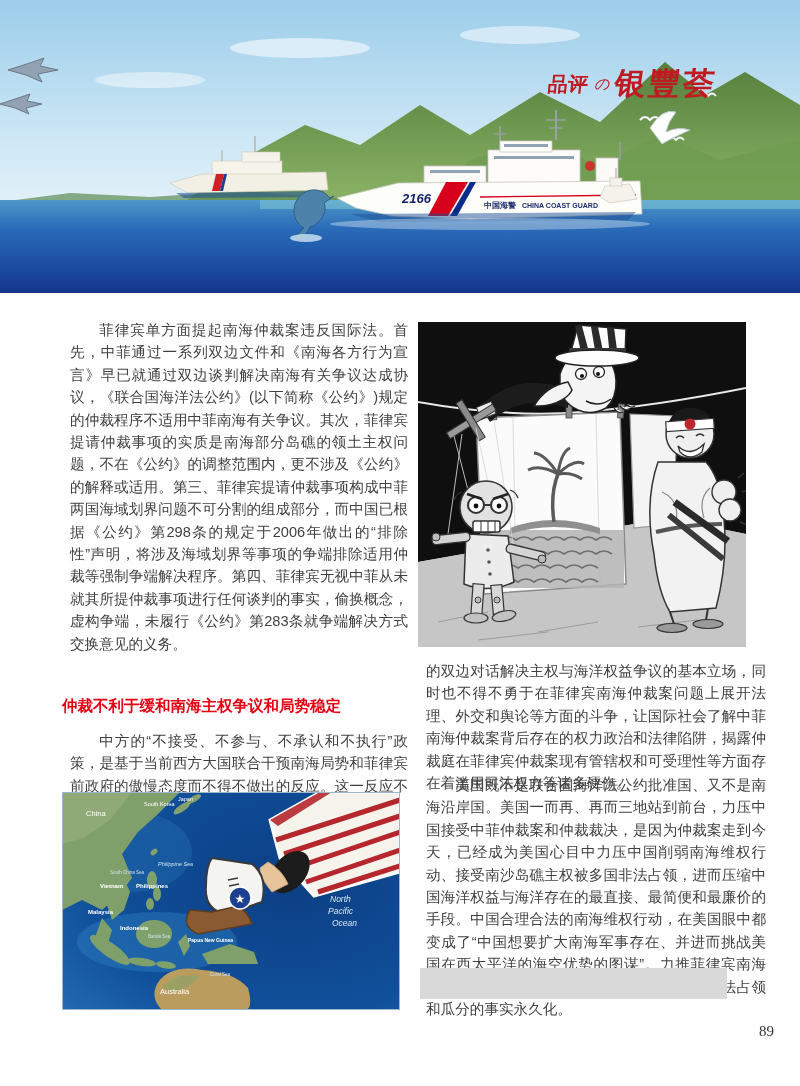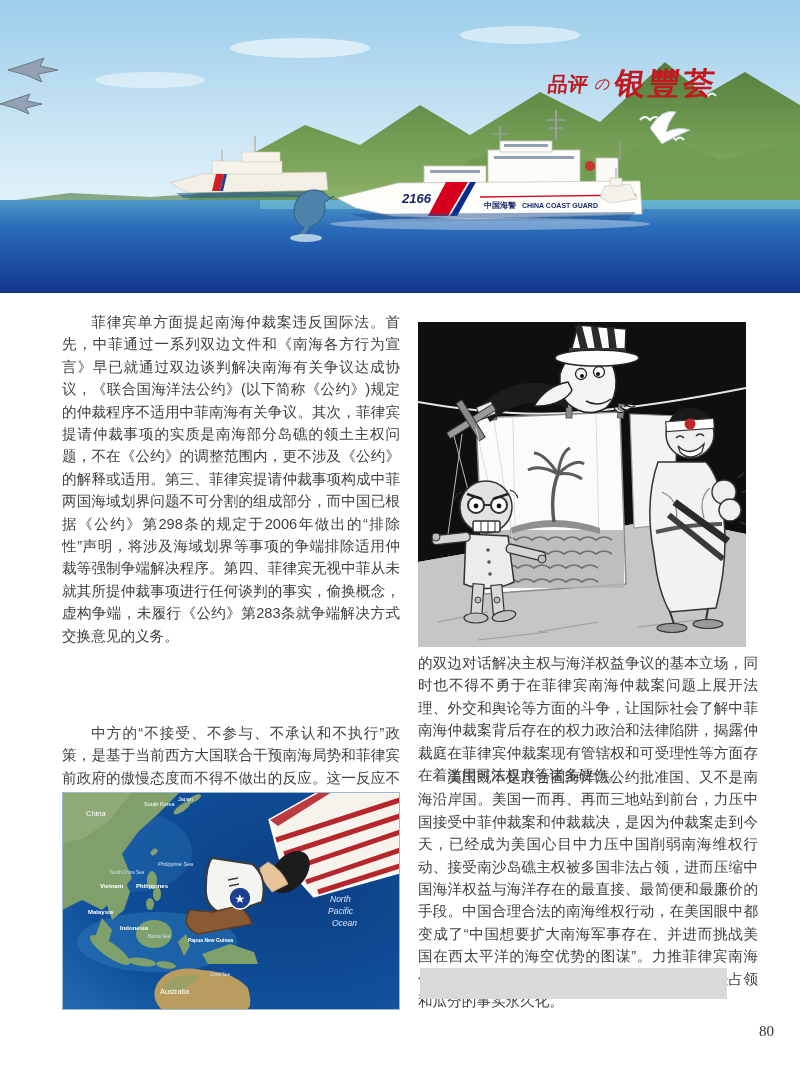--- a/index.html
+++ b/index.html
@@ -9,21 +9,21 @@
   .banner{position:absolute;left:0;top:0;width:800px;height:293px;}
   .banner svg{display:block;}
   .logo{position:absolute;left:548px;top:58px;width:220px;height:52px;color:#bf1a20;
         font-family:"DejaVu Serif","Liberation Serif",serif;white-space:nowrap;
         display:flex;align-items:center;gap:6px;}
   .logo .lg-prefix{font-size:20px;font-weight:bold;transform:skewX(-6deg);}
   .logo .lg-swirl{font-size:15px;font-style:italic;}
   .logo .lg-title{font-size:31px;font-weight:bold;transform:skewX(-8deg);letter-spacing:3px;}
   
   .para{position:absolute;width:338px;font-size:14.6px;line-height:22.4px;color:#3f3f3f;
-        text-align:justify;margin:0;}
+        text-align:justify;margin:8px;}
   .indent{text-indent:2em;}
   .p1{left:62px;top:311px;}
   .p2{left:62px;top:597px;}
   .sub-head{position:absolute;left:62px;top:696px;width:338px;margin:0;
             font-size:15.5px;font-weight:bold;color:#e60012;}
   .p3{left:62px;top:722px;}
   .p4{left:418px;top:652px;width:340px;}
   .p5{left:418px;top:766px;width:340px;}
   
   .cartoon{position:absolute;left:418px;top:322px;width:328px;height:325px;}
@@ -134,20 +134,21 @@
     </svg>
 
     <div class="logo">
       <span class="lg-prefix">品评</span>
       <span class="lg-swirl">の</span>
       <span class="lg-title">银豐荟</span>
     </div>
   </div>
 
   <p class="para indent p1">菲律宾单方面提起南海仲裁案违反国际法。首先，中菲通过一系列双边文件和《南海各方行为宣言》早已就通过双边谈判解决南海有关争议达成协议，《联合国海洋法公约》(以下简称《公约》)规定的仲裁程序不适用中菲南海有关争议。其次，菲律宾提请仲裁事项的实质是南海部分岛礁的领土主权问题，不在《公约》的调整范围内，更不涉及《公约》的解释或适用。第三、菲律宾提请仲裁事项构成中菲两国海域划界问题不可分割的组成部分，而中国已根据《公约》第298条的规定于2006年做出的“排除性”声明，将涉及海域划界等事项的争端排除适用仲裁等强制争端解决程序。第四、菲律宾无视中菲从未就其所提仲裁事项进行任何谈判的事实，偷换概念，虚构争端，未履行《公约》第283条就争端解决方式交换意见的义务。</p>
+  <h3 class="sub-head">仲裁不利于缓和南海主权争议和局势稳定</h3>
   <p class="para indent p3">中方的“不接受、不参与、不承认和不执行”政策，是基于当前西方大国联合干预南海局势和菲律宾前政府的傲慢态度而不得不做出的反应。这一反应不仅重申了中国政府始终强调</p>
   <p class="para p4">的双边对话解决主权与海洋权益争议的基本立场，同时也不得不勇于在菲律宾南海仲裁案问题上展开法理、外交和舆论等方面的斗争，让国际社会了解中菲南海仲裁案背后存在的权力政治和法律陷阱，揭露仲裁庭在菲律宾仲裁案现有管辖权和可受理性等方面存在着滥用司法权力等诸多硬伤。</p>
   <p class="para indent p5">美国既不是联合国海洋法公约批准国、又不是南海沿岸国。美国一而再、再而三地站到前台，力压中国接受中菲仲裁案和仲裁裁决，是因为仲裁案走到今天，已经成为美国心目中力压中国削弱南海维权行动、接受南沙岛礁主权被多国非法占领，进而压缩中国海洋权益与海洋存在的最直接、最简便和最廉价的手段。中国合理合法的南海维权行动，在美国眼中都变成了“中国想要扩大南海军事存在、并进而挑战美国在西太平洋的海空优势的图谋”。力推菲律宾南海仲裁案，美国说到底，就是要让南沙岛礁被非法占领和瓜分的事实永久化。</p>
 
   <div class="cartoon">
     <svg width="328" height="325" viewBox="0 0 328 325">
       <rect width="328" height="325" fill="#dcdcdc"></rect>
       <path d="M0,0 H328 V212 L250,196 L0,240 Z" fill="#0f0f0f"></path>
       <path d="M0,240 L250,196 L328,212 V325 H0 Z" fill="#c6c6c6"></path>
       <g stroke="#9c9c9c" stroke-width="1">
@@ -355,15 +356,15 @@
           </g>
         <circle cx="178" cy="106" r="11" fill="#1d3f8f" stroke="#fdfdfd" stroke-width="1.5"></circle>
         <text x="178" y="111" font-size="12" fill="#ffffff" text-anchor="middle">★</text>
       </g>
       <rect x="0.5" y="0.5" width="337" height="217" fill="none" stroke="#9db8cd" stroke-width="1"></rect>
     </svg>
   </div>
 
   <div class="gray-box"></div>
 
-  <div class="page-num">80</div>
+  <div class="page-num">89</div>
 
 </div>
 
 </body></html>

